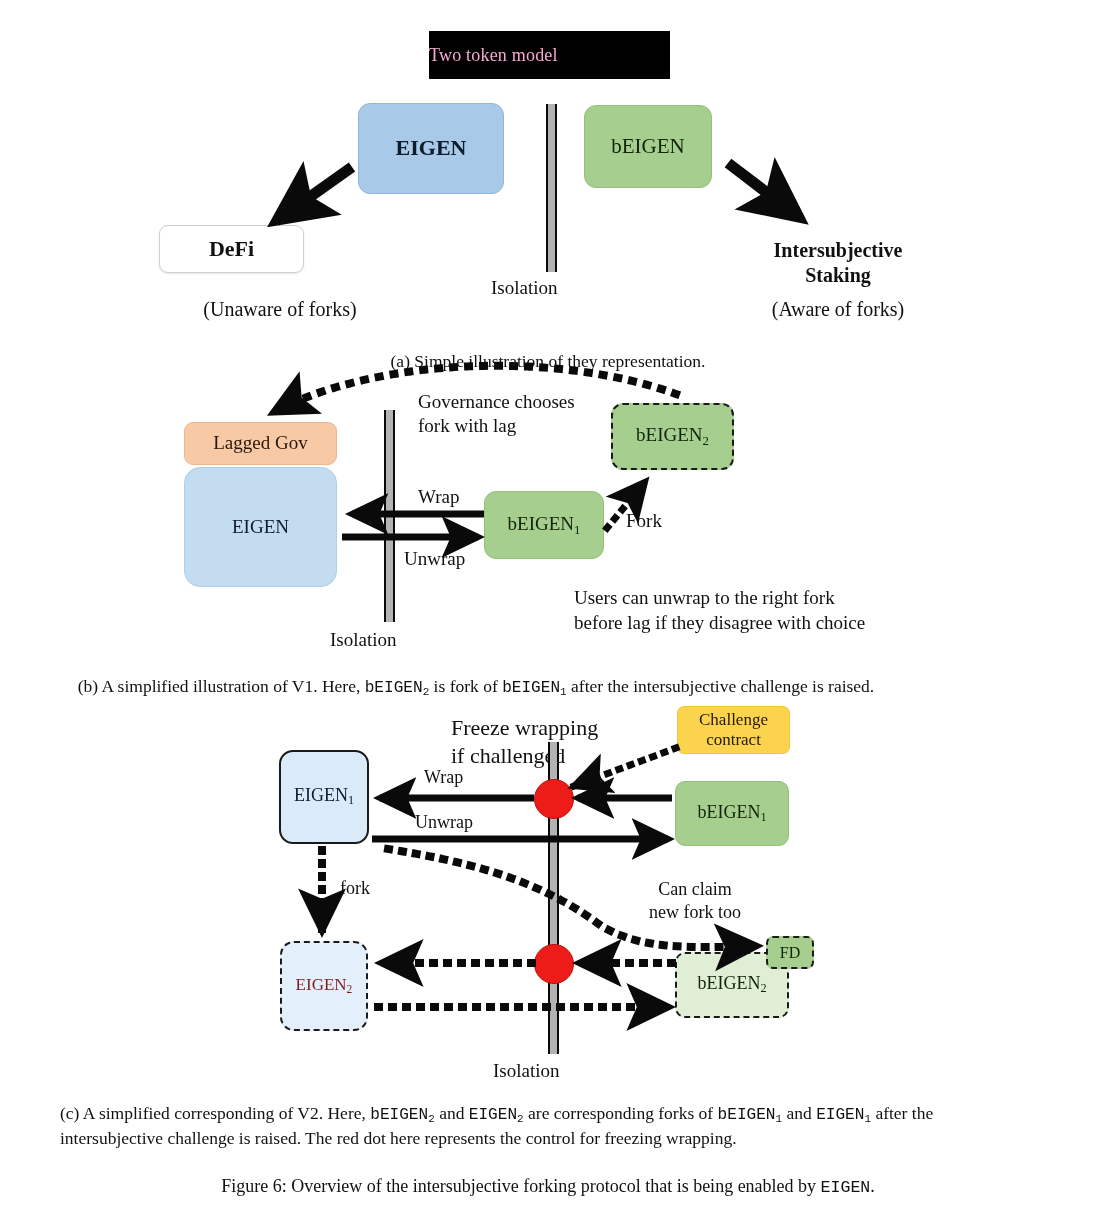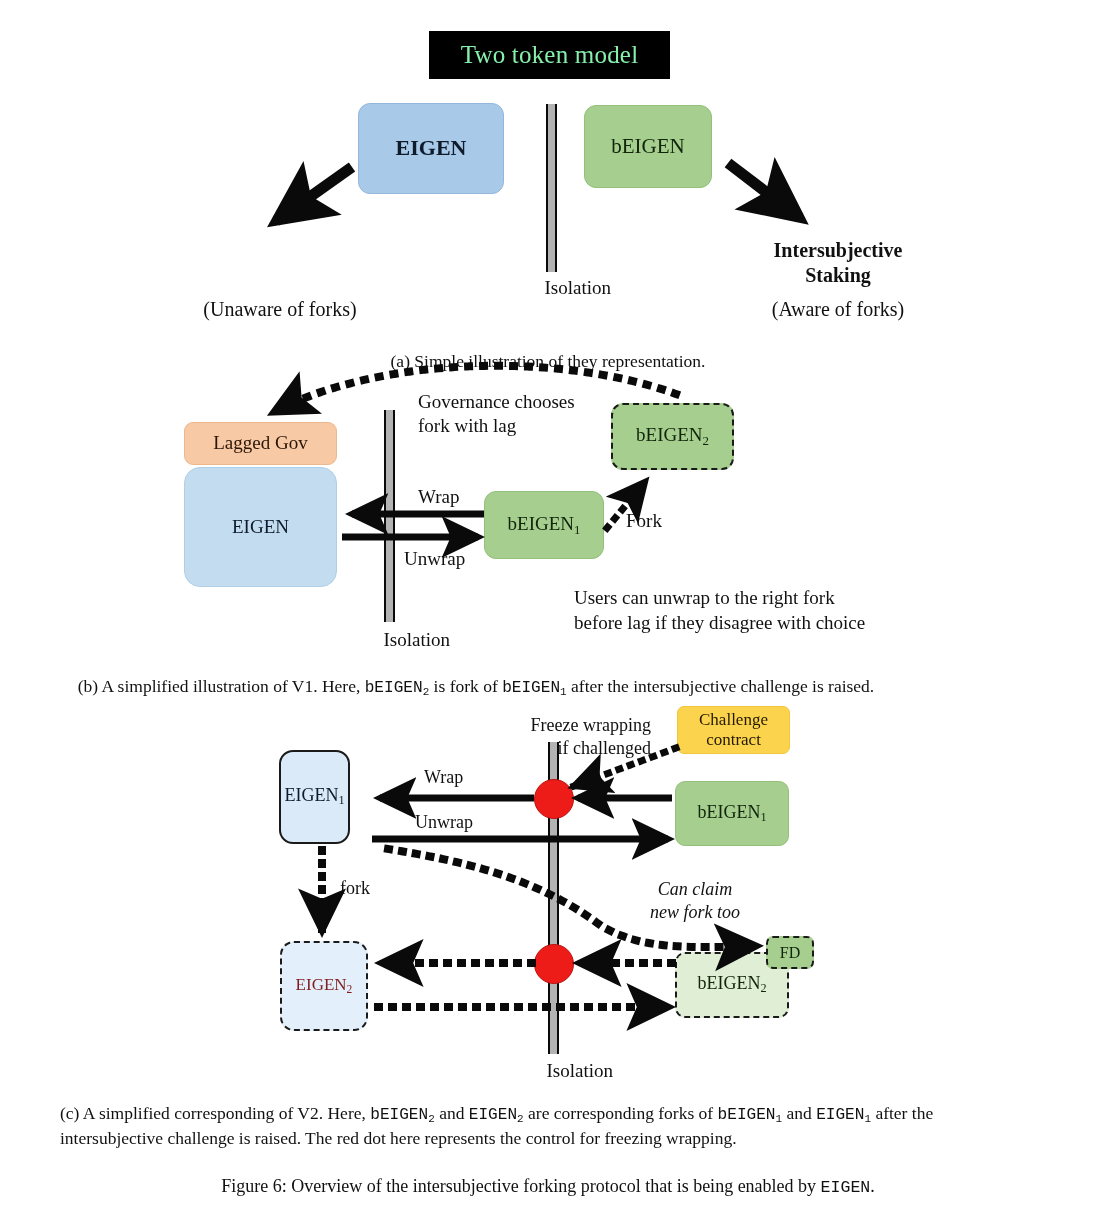--- a/index.html
+++ b/index.html
@@ -42,40 +42,40 @@
   .box-green-pale-dash { background: #e0eed6; border: 2px dashed #1a1a1a; color: #12250b; }
   .box-green-fd  { background: #a6cf8f; border: 2px dashed #1a1a1a; color: #12250b; }
   .box-peach     { background: #f7c9a5; border: 1px solid #eeb88e; color: #2b1606; }
   .box-yellow    { background: #fbd34d; border: 1px solid #f0c63c; color: #241a00; }
   .box-white     { background: #ffffff; border: 1px solid #cfcfcf; color: #111111;
                    box-shadow: 0 1px 2px rgba(0,0,0,.10); }
 
   .title-banner {
     position: absolute;
     background: #000000;
-    color: #86efac;
+    color: #f9a8d4;
     display: flex;
     align-items: center;
-    justify-content: center;
-    font-size: 25px;
+    justify-content: flex-start;
+    font-size: 18px;
     letter-spacing: .2px;
   }
 
   
   .iso-bar {
     position: absolute;
     background: #b3b3b3;
     border-left: 2px solid #0a0a0a;
     border-right: 2px solid #0a0a0a;
     box-sizing: border-box;
   }
   .iso-label {
     position: absolute;
     font-size: 19px;
-    text-align: right;
+    text-align: left;
     color: #111;
   }
 
   
   .lbl { position: absolute; color: #111111; }
   .lbl-bold { font-weight: bold; }
   .caption {
     position: absolute;
     color: #111111;
     font-size: 17.5px;
@@ -111,20 +111,23 @@
   </div>
 
   <div class="box box-blue" style="left:358px; top:103px; width:146px; height:91px; font-size:22px; font-weight:bold;">
     <span>EIGEN</span>
   </div>
 
   <div class="box box-green" style="left:584px; top:105px; width:128px; height:83px; font-size:21px;">
     <span>bEIGEN</span>
   </div>
 
+  <div class="box box-white" style="left:159px; top:225px; width:145px; height:48px; font-size:22px; font-weight:bold; border-radius:9px;">
+    <span>DeFi</span>
+  </div>
 
   <div class="iso-bar" style="left:546px; top:104px; width:11px; height:168px;"></div>
   <div class="iso-label" style="left:491px; top:277px; width:120px;">
     <span>Isolation</span>
   </div>
 
   <div class="lbl" style="left:145px; top:298px; width:270px; text-align:center; font-size:20px;">
     <span>(Unaware of forks)</span>
   </div>
 
@@ -187,26 +190,26 @@
 
   <div class="caption" style="left:0px; top:675px; width:952px; text-align:center;">
     <span>(b) A simplified illustration of V1. Here, </span><span class="mono"><span>bEIGEN</span><sub>2</sub></span><span> is fork of </span><span class="mono"><span>bEIGEN</span><sub>1</sub></span><span> after the intersubjective challenge is raised.</span>
   </div>
 
   <div class="box box-yellow" style="left:677px; top:706px; width:113px; height:48px; font-size:17px; line-height:1.2; border-radius:7px; flex-direction:column;">
     <span>Challenge</span>
     <span>contract</span>
   </div>
 
-  <div class="lbl" style="left:451px; top:714px; width:200px; font-size:18px; line-height:1.25; text-align:right;">
+  <div class="lbl" style="left:451px; top:714px; width:200px; font-size:22px; line-height:1.25; text-align:left;">
     <span>Freeze wrapping</span><br>
     <span>if challenged</span>
   </div>
 
-  <div class="box box-blue-pale" style="left:279px; top:750px; width:71px; height:94px; font-size:18px; border-radius:14px;">
+  <div class="box box-blue-pale" style="left:279px; top:750px; width:90px; height:94px; font-size:18px; border-radius:14px;">
     <span>
       <span>EIGEN</span><sub>1</sub>
     </span>
   </div>
 
   <div class="box box-green" style="left:675px; top:781px; width:114px; height:65px; font-size:18px; border-radius:10px;">
     <span>
       <span>bEIGEN</span><sub>1</sub>
     </span>
   </div>
@@ -234,21 +237,21 @@
 
   <div class="lbl" style="left:424px; top:767px; font-size:18px;">
     <span>Wrap</span>
   </div>
   <div class="lbl" style="left:415px; top:812px; font-size:18px;">
     <span>Unwrap</span>
   </div>
   <div class="lbl" style="left:340px; top:878px; font-size:18px;">
     <span>fork</span>
   </div>
-  <div class="lbl" style="left:620px; top:878px; width:150px; font-size:18px; line-height:1.25; text-align:center;font-style:italic;">
+  <div class="lbl" style="left:620px; top:878px; width:150px; font-size:18px; line-height:1.25; text-align:center;">
     <span>Can claim</span><br>
     <span>new fork too</span>
   </div>
 
   <div class="reddot" style="left:534px; top:779px;"></div>
   <div class="reddot" style="left:534px; top:944px;"></div>
 
   <div class="caption" style="left:60px; top:1102px; width:976px; text-align:left;">
     <span>(c) A simplified corresponding of V2.  Here, </span><span class="mono"><span>bEIGEN</span><sub>2</sub></span><span> and </span><span class="mono"><span>EIGEN</span><sub>2</sub></span><span> are corresponding forks of </span><span class="mono"><span>bEIGEN</span><sub>1</sub></span><span> and </span><span class="mono"><span>EIGEN</span><sub>1</sub></span><span> after the</span>
     <span>intersubjective challenge is raised. The red dot here represents the control for freezing wrapping.</span>

